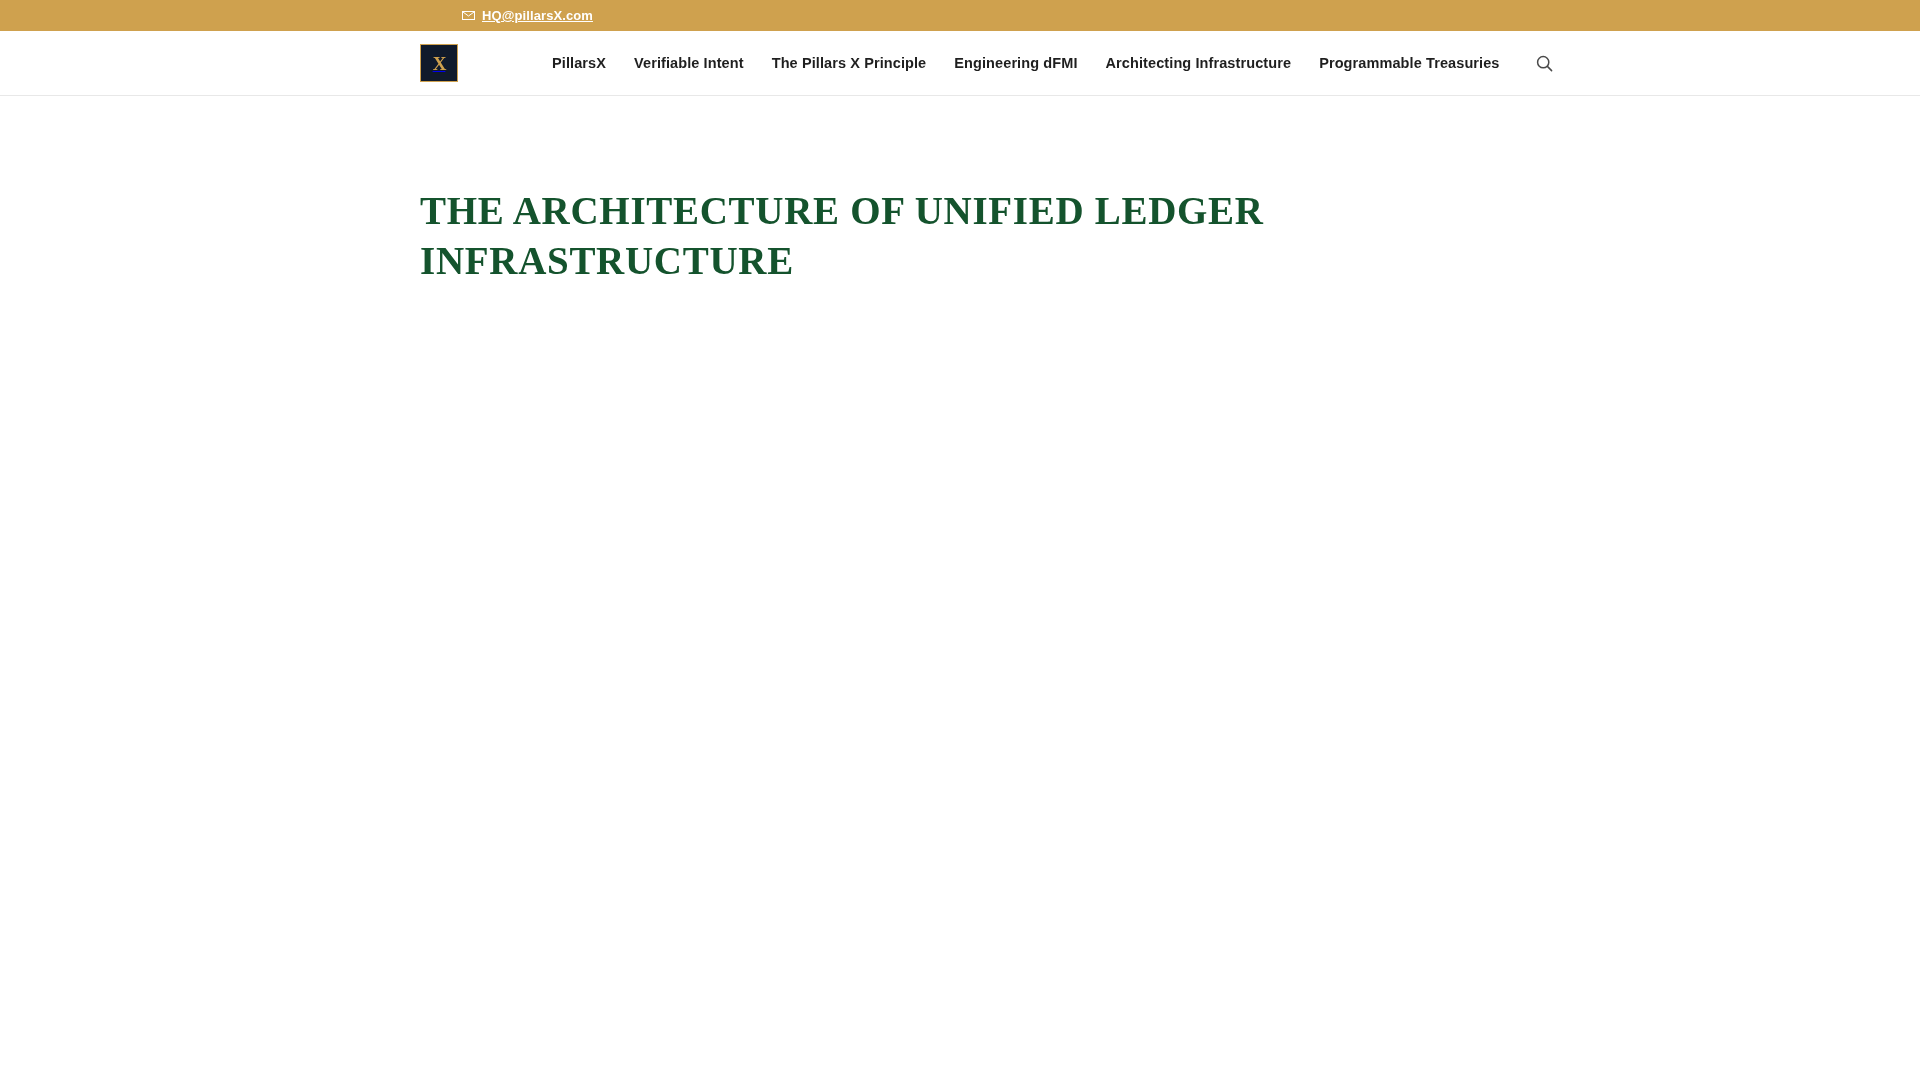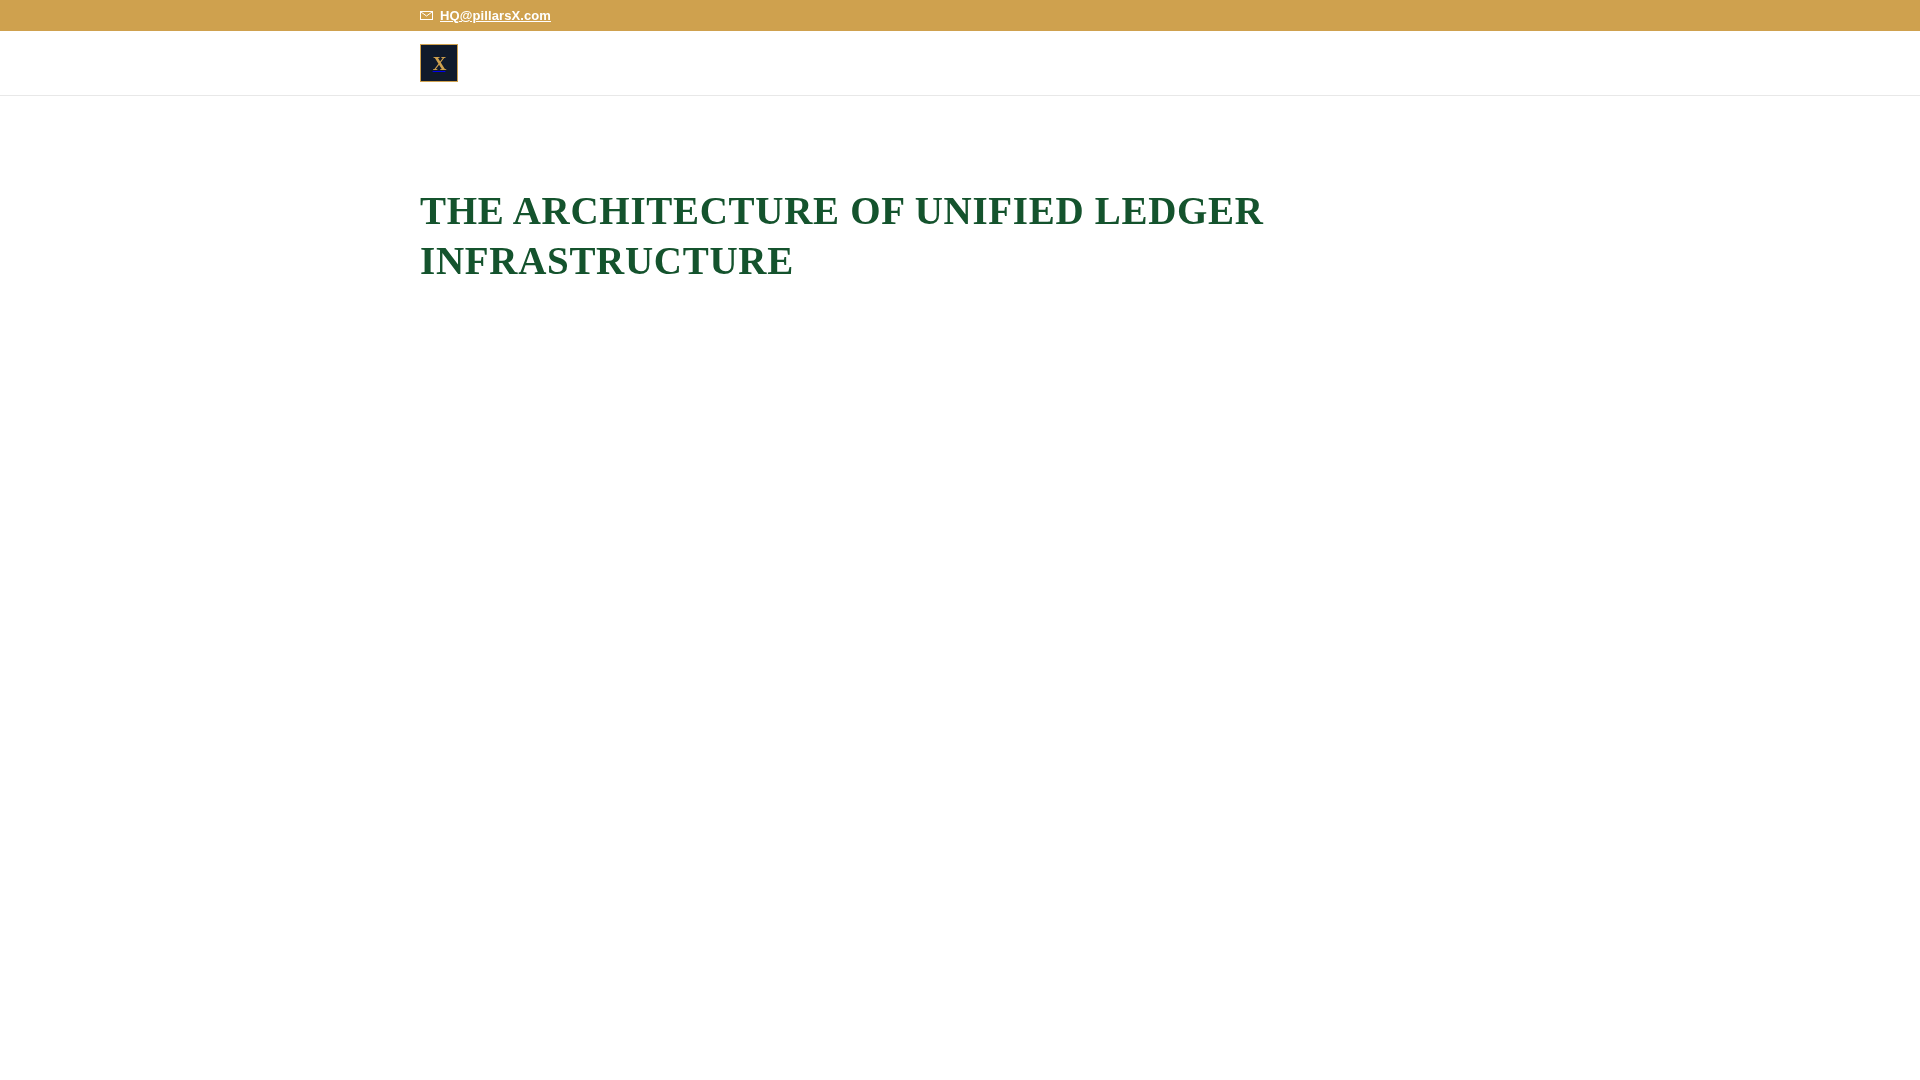--- a/index.html
+++ b/index.html
@@ -22,20 +22,21 @@
     padding: 0 0 0 420px;
   }
   .topbar-email {
     display: flex;
     align-items: center;
     gap: 7px;
     color: #ffffff;
     font-size: 13px;
     font-weight: bold;
     letter-spacing: 0.1px;
+    margin-left: 42px;
   }
   .env-icon {
     display: inline-block;
     width: 13px;
     height: 9px;
     position: relative;
   }
   .env-icon svg { display: block; }
 
   
@@ -121,17 +122,32 @@
     </span>
     <span>HQ@pillarsX.com</span>
   </a>
 </div>
 
 <div class="header">
   <a class="logo" href="#">
     <span class="logo-mark">X</span>
   </a>
 
+  <nav class="nav">
+    <div class="nav-item">PillarsX</div>
+    <div class="nav-item">Verifiable Intent</div>
+    <div class="nav-item">The Pillars X Principle</div>
+    <div class="nav-item">Engineering dFMI</div>
+    <div class="nav-item">Architecting Infrastructure</div>
+    <div class="nav-item">Programmable Treasuries</div>
+
+    <div class="search-btn">
+      <svg width="17" height="17" viewBox="0 0 17 17" xmlns="http://www.w3.org/2000/svg">
+        <circle cx="7.2" cy="7.2" r="5.6" fill="none" stroke="#4a4a4a" stroke-width="1.5"></circle>
+        <path d="M11.4 11.4 L15.6 15.6" stroke="#4a4a4a" stroke-width="1.5" stroke-linecap="round"></path>
+      </svg>
+    </div>
+  </nav>
 </div>
 
 <div class="main">
   <h1 class="page-title">The Architecture of Unified Ledger Infrastructure</h1>
 </div>
 
 </body></html>

